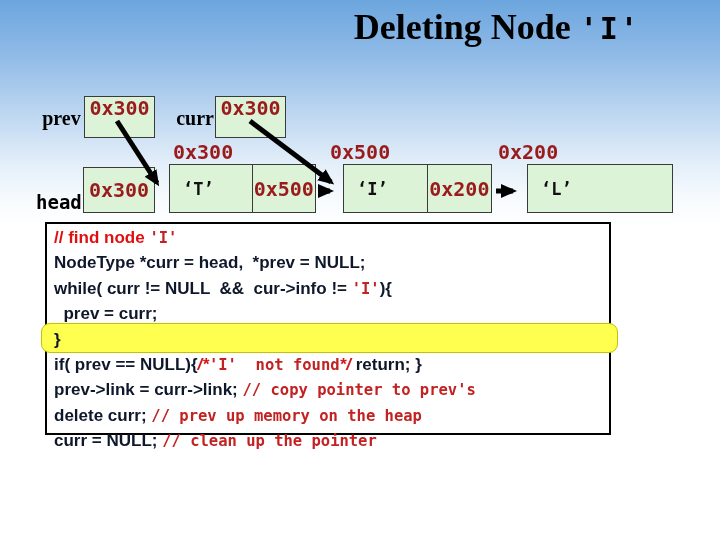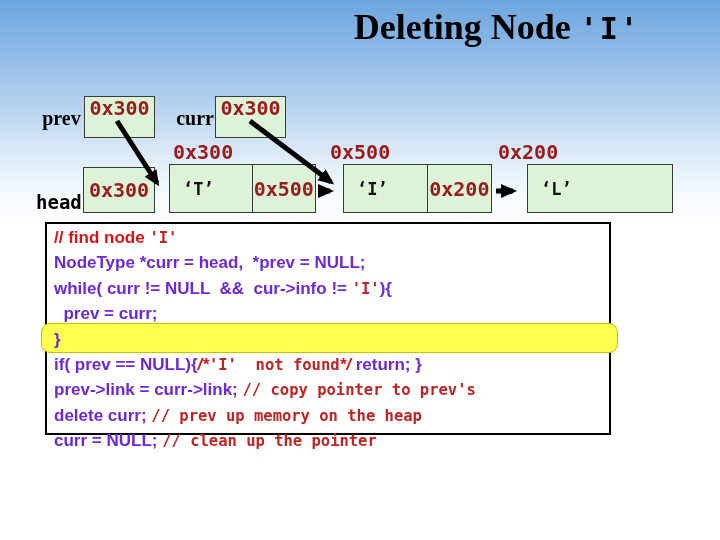--- a/index.html
+++ b/index.html
@@ -40,21 +40,21 @@
     position:absolute; left:45px; top:222px; width:566px; height:213px;
     background:#ffffff; border:2px solid #000; box-sizing:border-box;
   }
   #hl-bar{
     position:absolute; left:-6px; top:99px; width:577px; height:30px;
     background:#ffff4f; border:1.5px solid #c3c300; border-radius:9px;
     box-sizing:border-box; z-index:1;
   }
   #code-lines{ position:relative; z-index:2; padding-top:1px; }
   .code-line{ height:25.4px; line-height:25.4px; padding-left:7px; white-space:pre; }
-  .sg-ks{ font:bold 17px "Liberation Sans", sans-serif; color:#6d28d9; }
+  .sg-ks{ font:bold 17px "Liberation Sans", sans-serif; color:#0f172a; }
   .sg-rs{ font:bold 17px "Liberation Sans", sans-serif; color:#e01010; }
   .sg-ri{ font:bold italic 17px "Liberation Sans", sans-serif; color:#d31818; }
   .sg-rm{ font:bold 15.5px "DejaVu Sans Mono", monospace; color:#c32222; }
 </style>
 </head>
 <body>
 
 <div id="slide">
 
   <div id="title"><span>Deleting Node </span><span class="mono-char">'I'</span></div>

